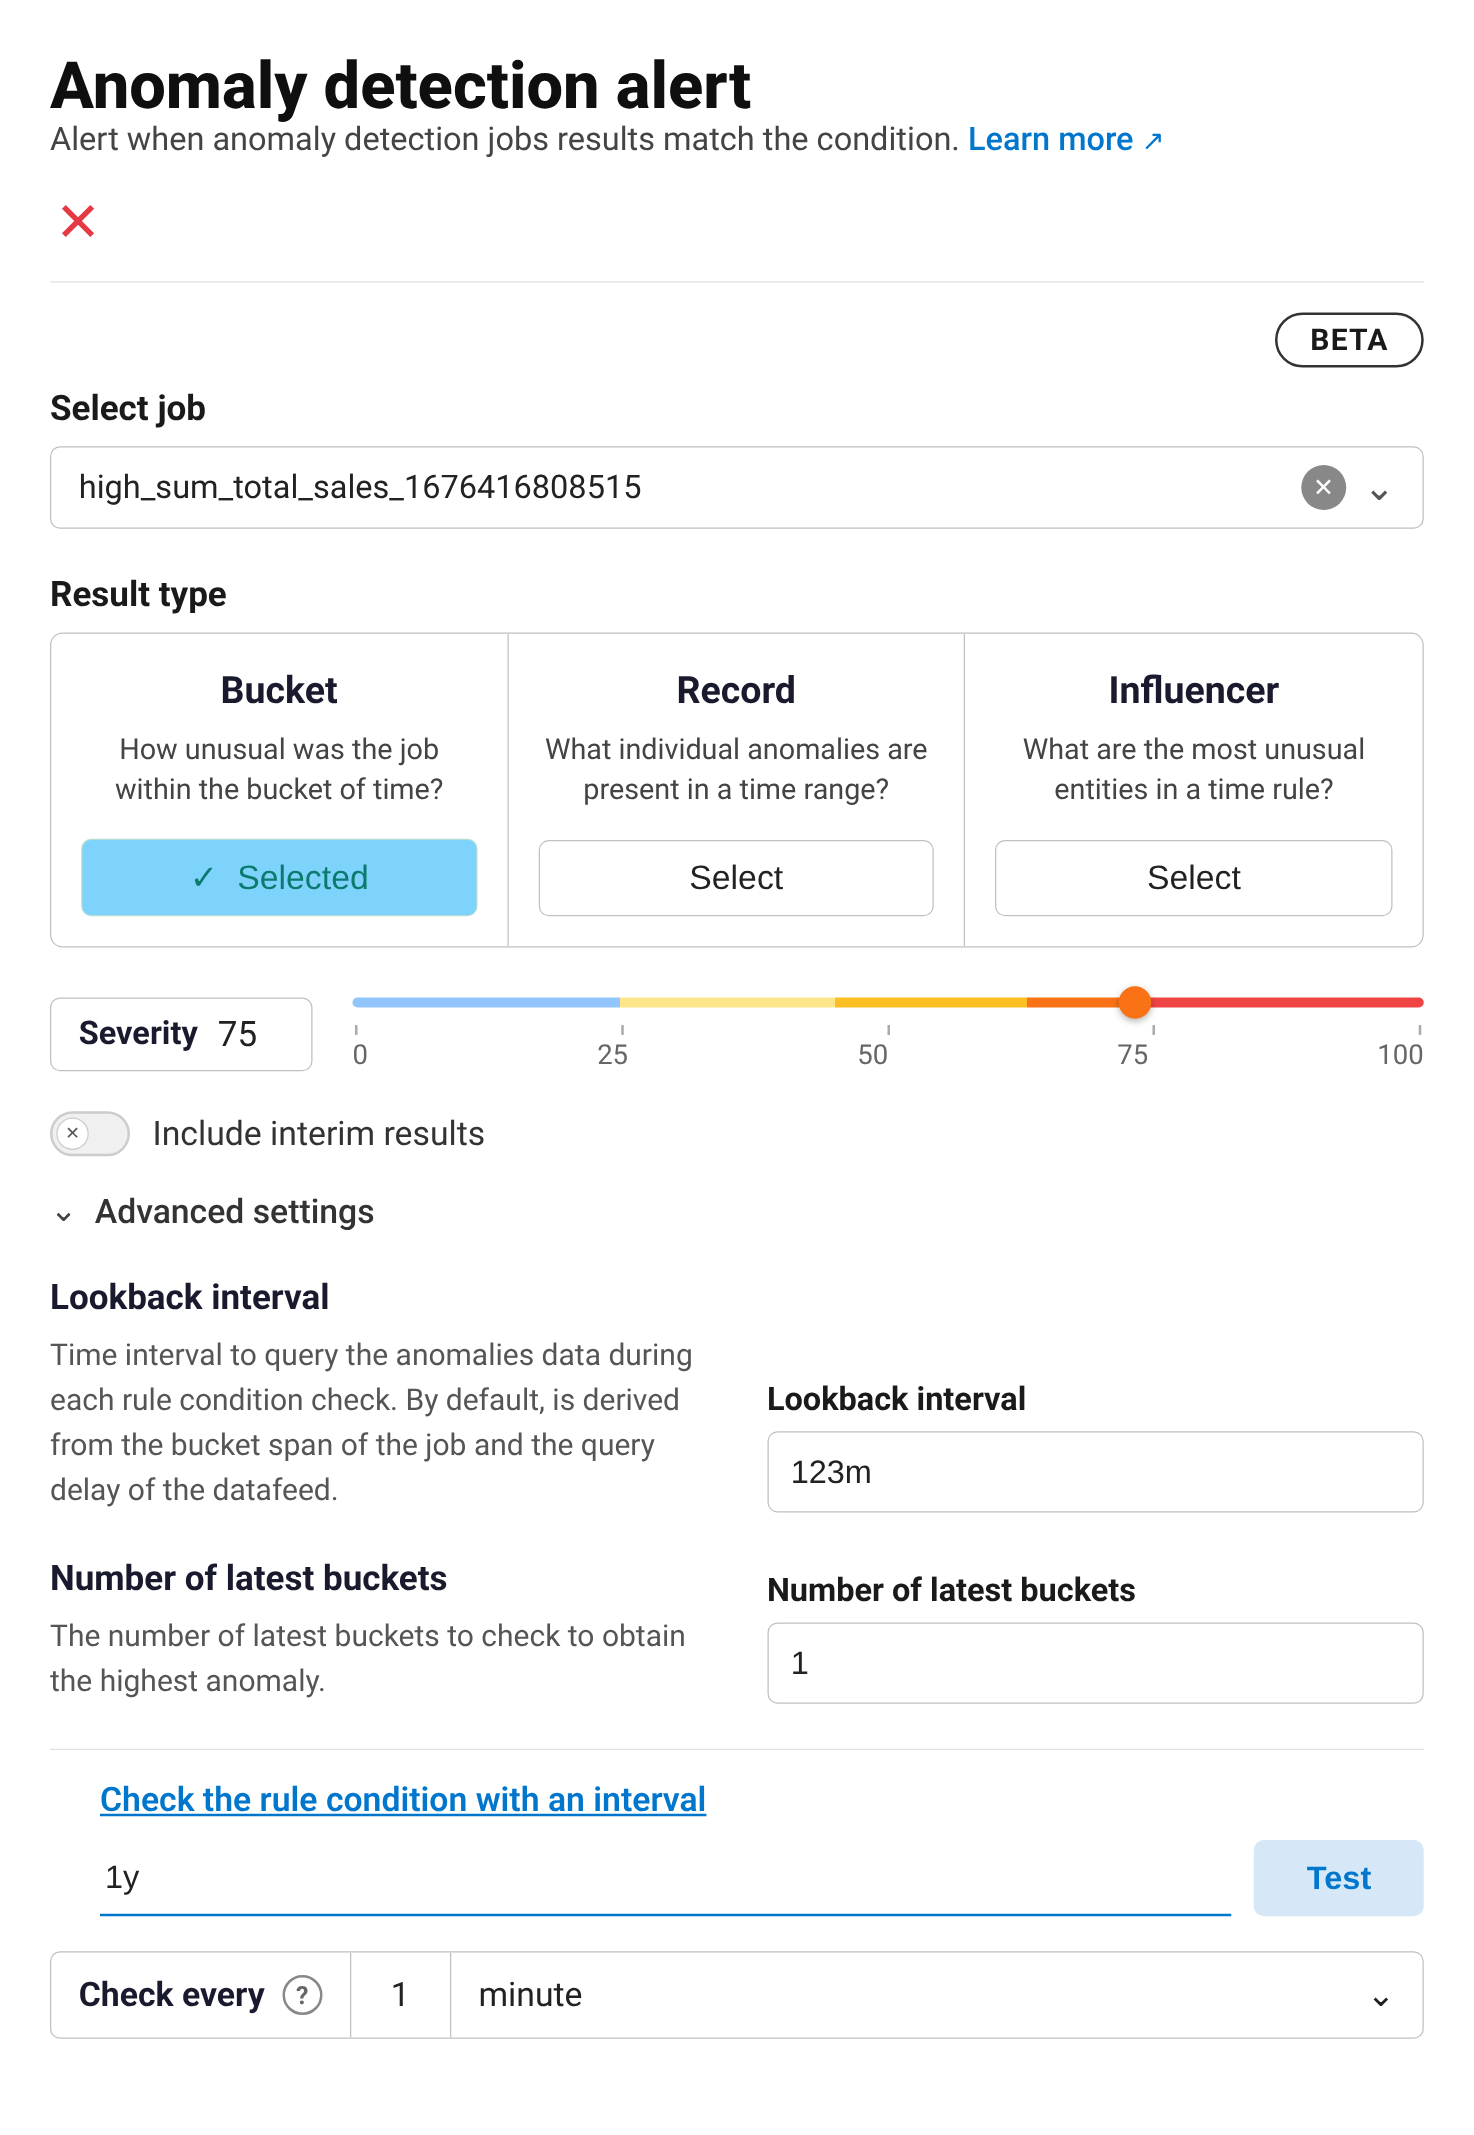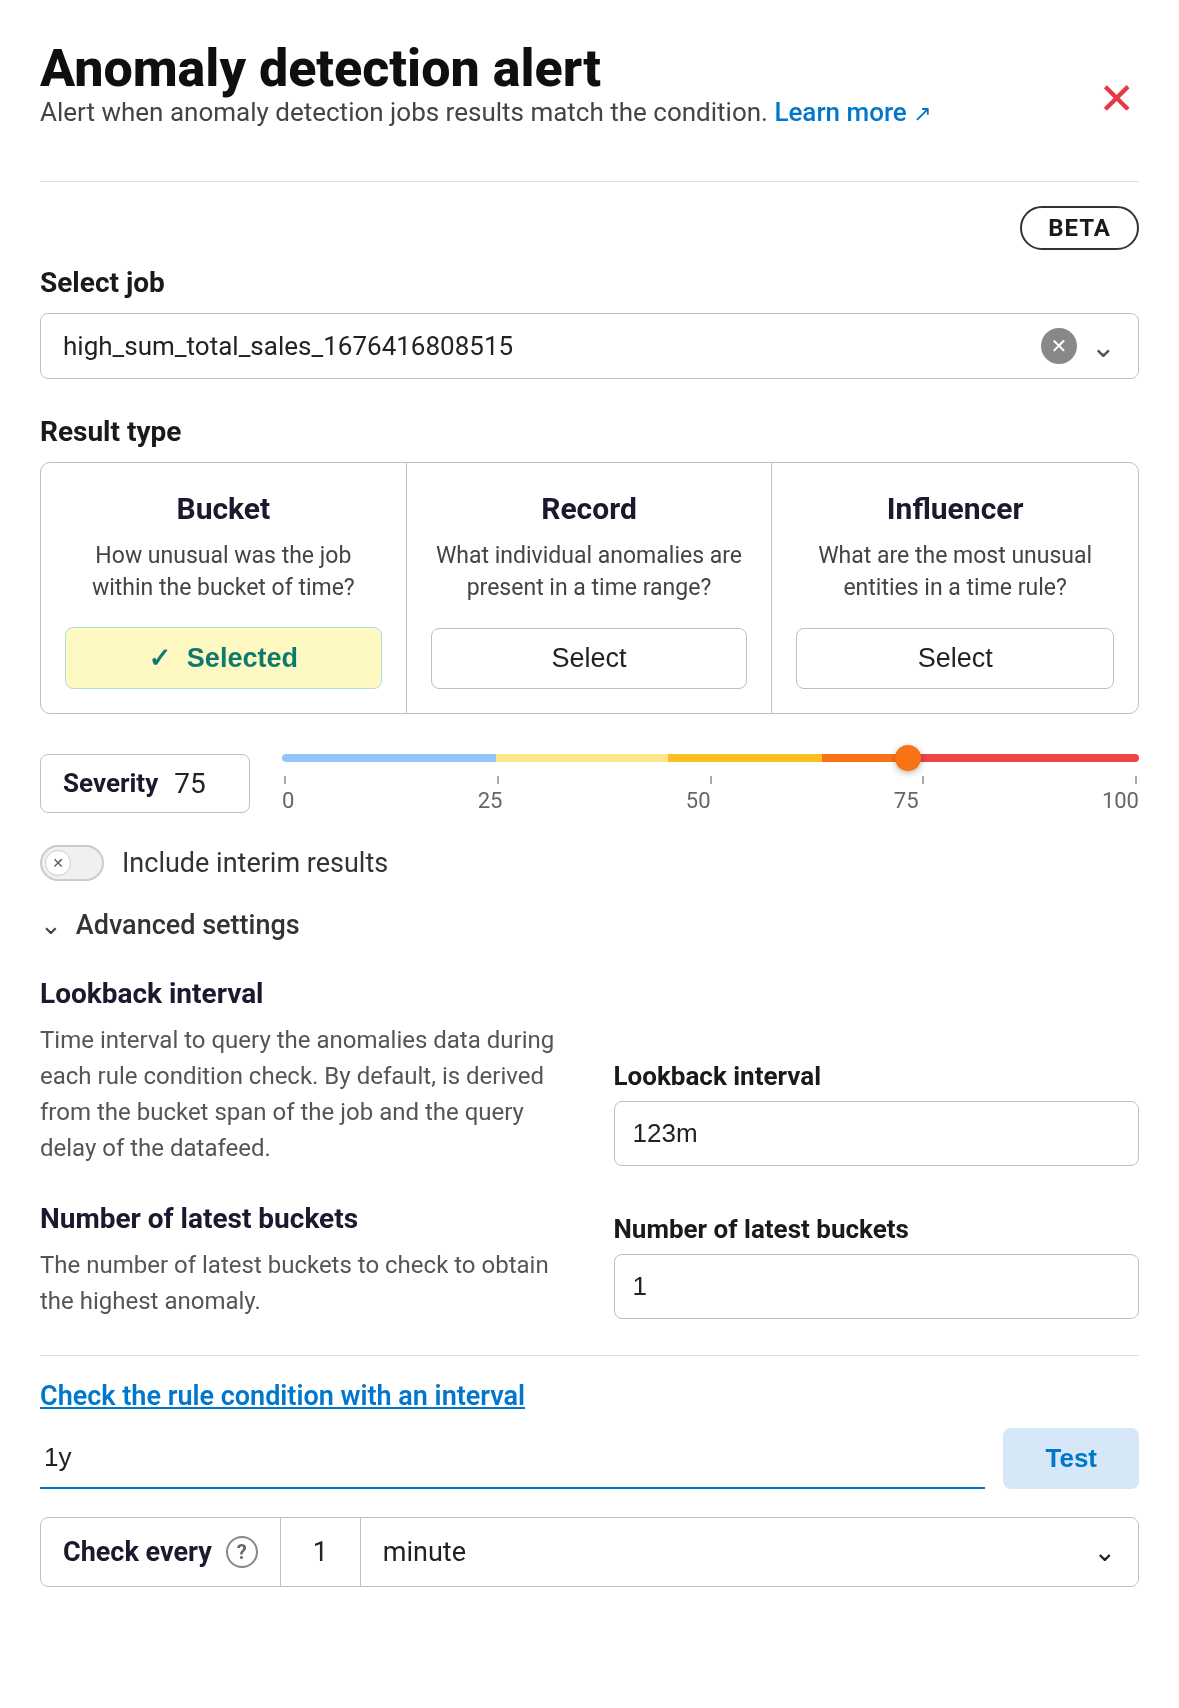--- a/index.html
+++ b/index.html
@@ -10,22 +10,23 @@
       min-height: 1708px;
       padding: 40px 40px 60px 40px;
       color: #1a1a2e;
       font-size: 28px;
     }
 
     
     .header {
       display: flex;
       justify-content: space-between;
-      align-items: center;
+      align-items: flex-start;
       margin-bottom: 14px;
+      flex-direction: column;
     }
     .header-title {
       font-size: 52px;
       font-weight: 800;
       color: #0f0f0f;
       line-height: 1.1;
     }
     .close-btn {
       background: none;
       border: none;
@@ -151,24 +152,24 @@
       padding: 14px;
       border: 1.5px solid #c0c0c0;
       border-radius: 8px;
       background: #fff;
       font-size: 27px;
       font-weight: 500;
       cursor: pointer;
       color: #222;
     }
     .result-card-btn.selected {
-      background: #fef9c3;
+      background: #7dd3fc;
       border: 1.5px solid #b2ddd8;
       color: #0d7a6e;
-      font-weight: 700;
+      font-weight: 400;
     }
     .checkmark {
       color: #0d7a6e;
       margin-right: 8px;
     }
 
     
     .severity-row {
       display: flex;
       align-items: center;
@@ -326,20 +327,21 @@
       border-radius: 8px;
       padding: 16px 18px;
       font-size: 26px;
       color: #222;
       width: 100%;
     }
 
     
     .check-rule-section {
       margin-bottom: 28px;
+      margin-left: 40px;
     }
     .check-rule-link {
       font-size: 27px;
       color: #0077cc;
       font-weight: 600;
       margin-bottom: 16px;
       display: block;
     }
     .check-rule-row {
       display: flex;

